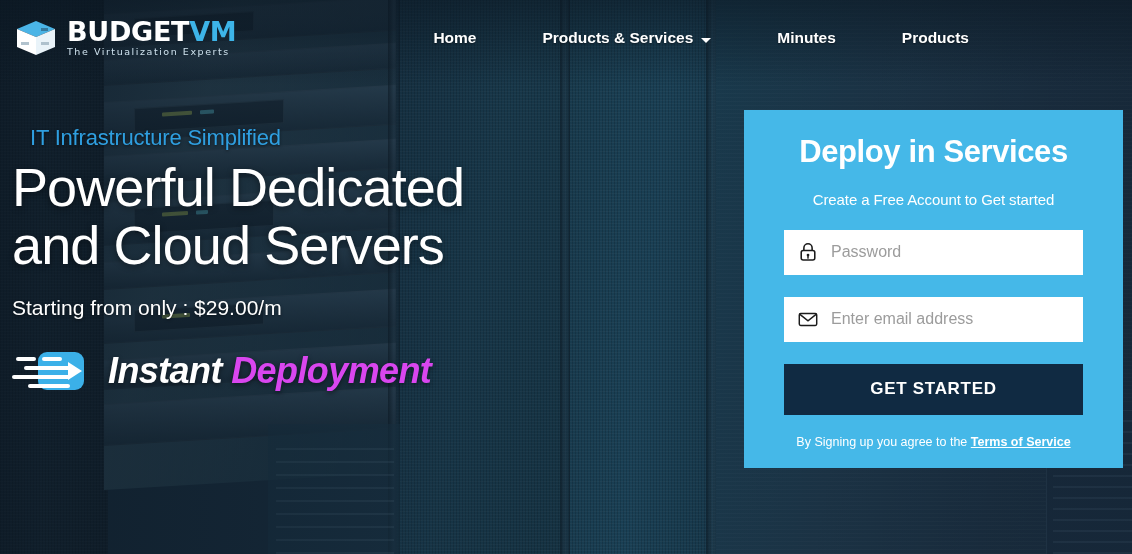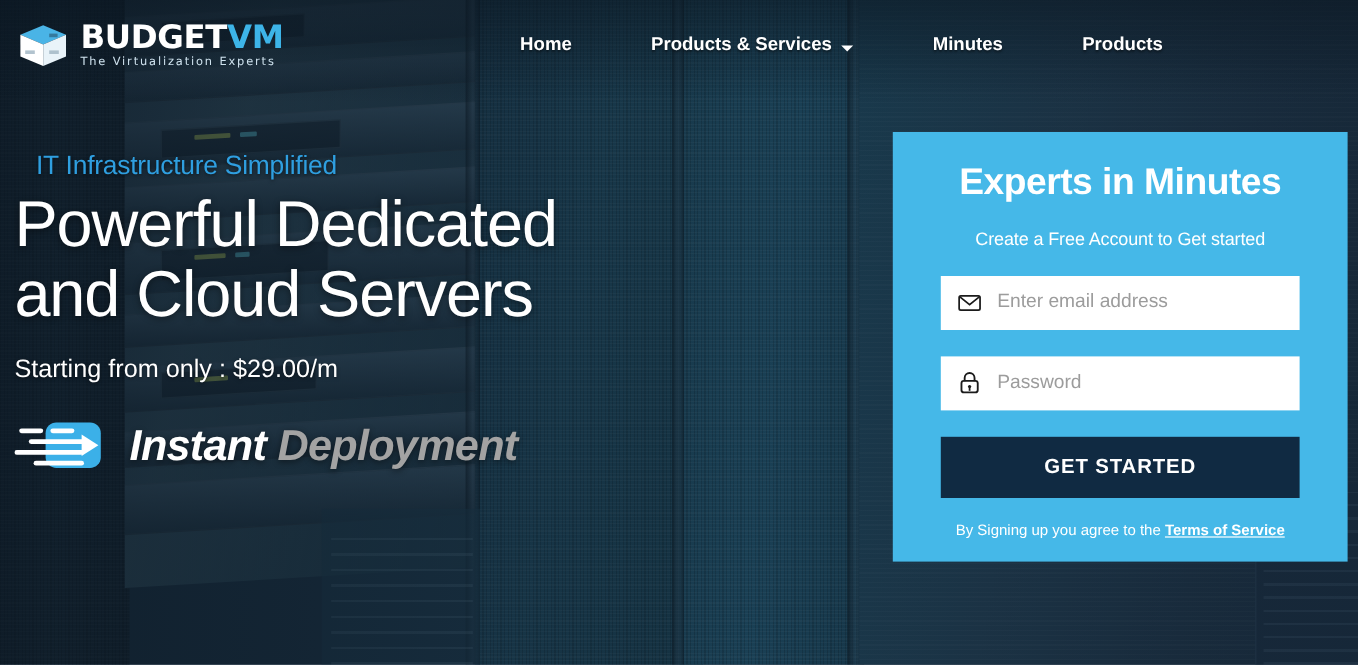--- a/index.html
+++ b/index.html
@@ -270,21 +270,21 @@
   .deploy-icon { width: 78px; height: 42px; display: block; }
   .deploy-text {
     font-size: 36px;
     font-style: italic;
     font-weight: bold;
     letter-spacing: -0.6px;
     text-shadow: 0 2px 5px rgba(0,0,0,.45);
     white-space: nowrap;
   }
   .deploy-white { color: #ffffff; }
-  .deploy-blue { color: #a3a3a3; }
+  .deploy-blue { color: #d946ef; }
 
   
   .card {
     position: absolute;
     left: 744px;
     top: 110px;
     width: 379px;
     height: 358px;
     background: #45b8e8;
     z-index: 18;
@@ -462,41 +462,41 @@
         <polygon points="56,12 70,21 56,30" fill="#ffffff"></polygon>
       </svg>
       <div class="deploy-text">
         <span class="deploy-white">Instant</span>
         <span class="deploy-blue">Deployment</span>
       </div>
     </div>
   </div>
 
   <div class="card">
-    <div class="card-title">Experts in Minutes</div>
+    <div class="card-title">Deploy in Services</div>
     <div class="card-sub">Create a Free Account to Get started</div>
-
-    <div class="field">
-      <svg class="field-icon" viewBox="0 0 24 24">
-        <rect x="2.5" y="6" width="19" height="13" rx="1.5" fill="none" stroke="#1b1b1b" stroke-width="1.6"></rect>
-        <polyline points="3.2,7 12,14 20.8,7" fill="none" stroke="#1b1b1b" stroke-width="1.6"></polyline>
-      </svg>
-      <input type="email" placeholder="Enter email address" style="">
-    </div>
 
     <div class="field">
       <svg class="field-icon" viewBox="0 0 24 24">
         <path d="M7.5 10.5 V7.6 a4.5 4.5 0 0 1 9 0 V10.5" fill="none" stroke="#1b1b1b" stroke-width="1.7"></path>
         <rect x="4.6" y="10.3" width="14.8" height="10.4" rx="2.2" fill="none" stroke="#1b1b1b" stroke-width="1.7"></rect>
         <circle cx="12" cy="15.4" r="1.5" fill="#1b1b1b"></circle>
         <rect x="11.2" y="16.3" width="1.6" height="3" fill="#1b1b1b"></rect>
       </svg>
       <input type="password" placeholder="Password" style="">
     </div>
 
+    <div class="field">
+      <svg class="field-icon" viewBox="0 0 24 24">
+        <rect x="2.5" y="6" width="19" height="13" rx="1.5" fill="none" stroke="#1b1b1b" stroke-width="1.6"></rect>
+        <polyline points="3.2,7 12,14 20.8,7" fill="none" stroke="#1b1b1b" stroke-width="1.6"></polyline>
+      </svg>
+      <input type="email" placeholder="Enter email address" style="">
+    </div>
+
     <button class="cta">GET STARTED</button>
 
     <div class="terms">
       <span>By Signing up you agree to the </span><a>Terms of Service</a>
     </div>
   </div>
 
 </div>
 
 </body></html>

